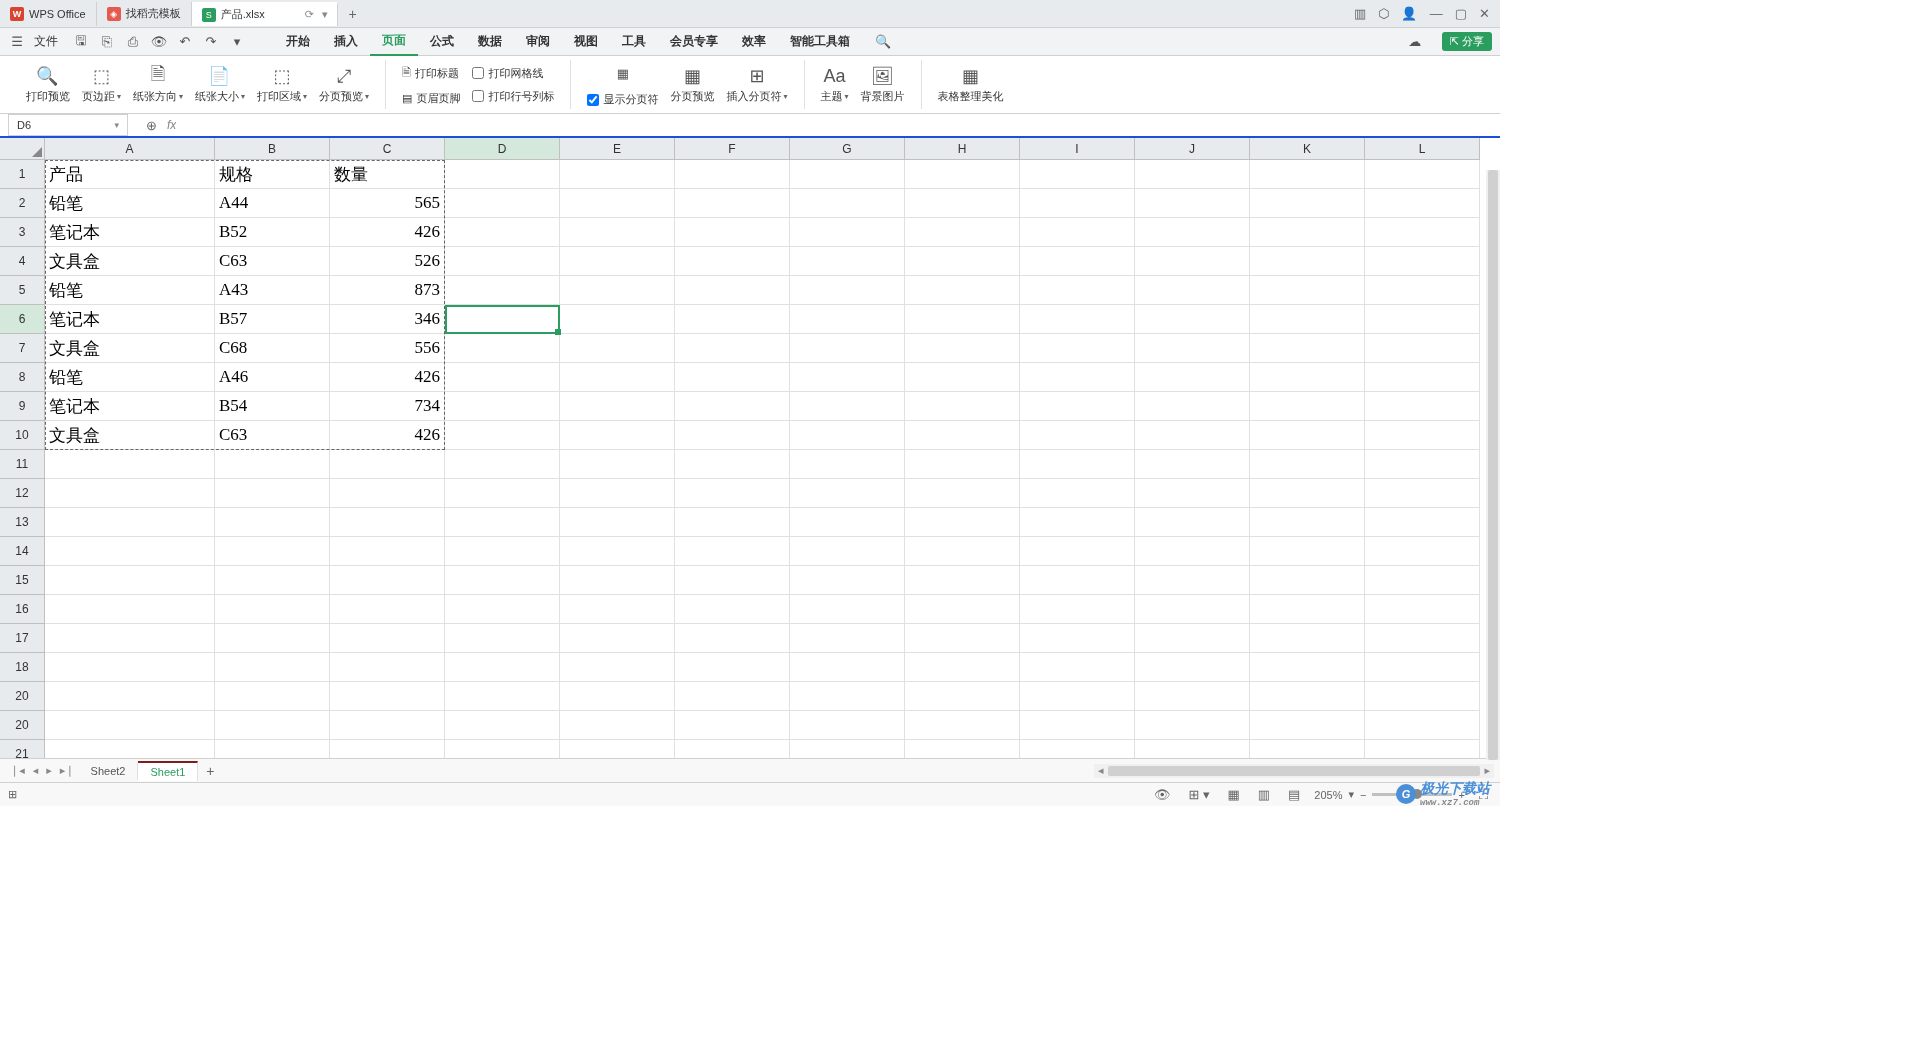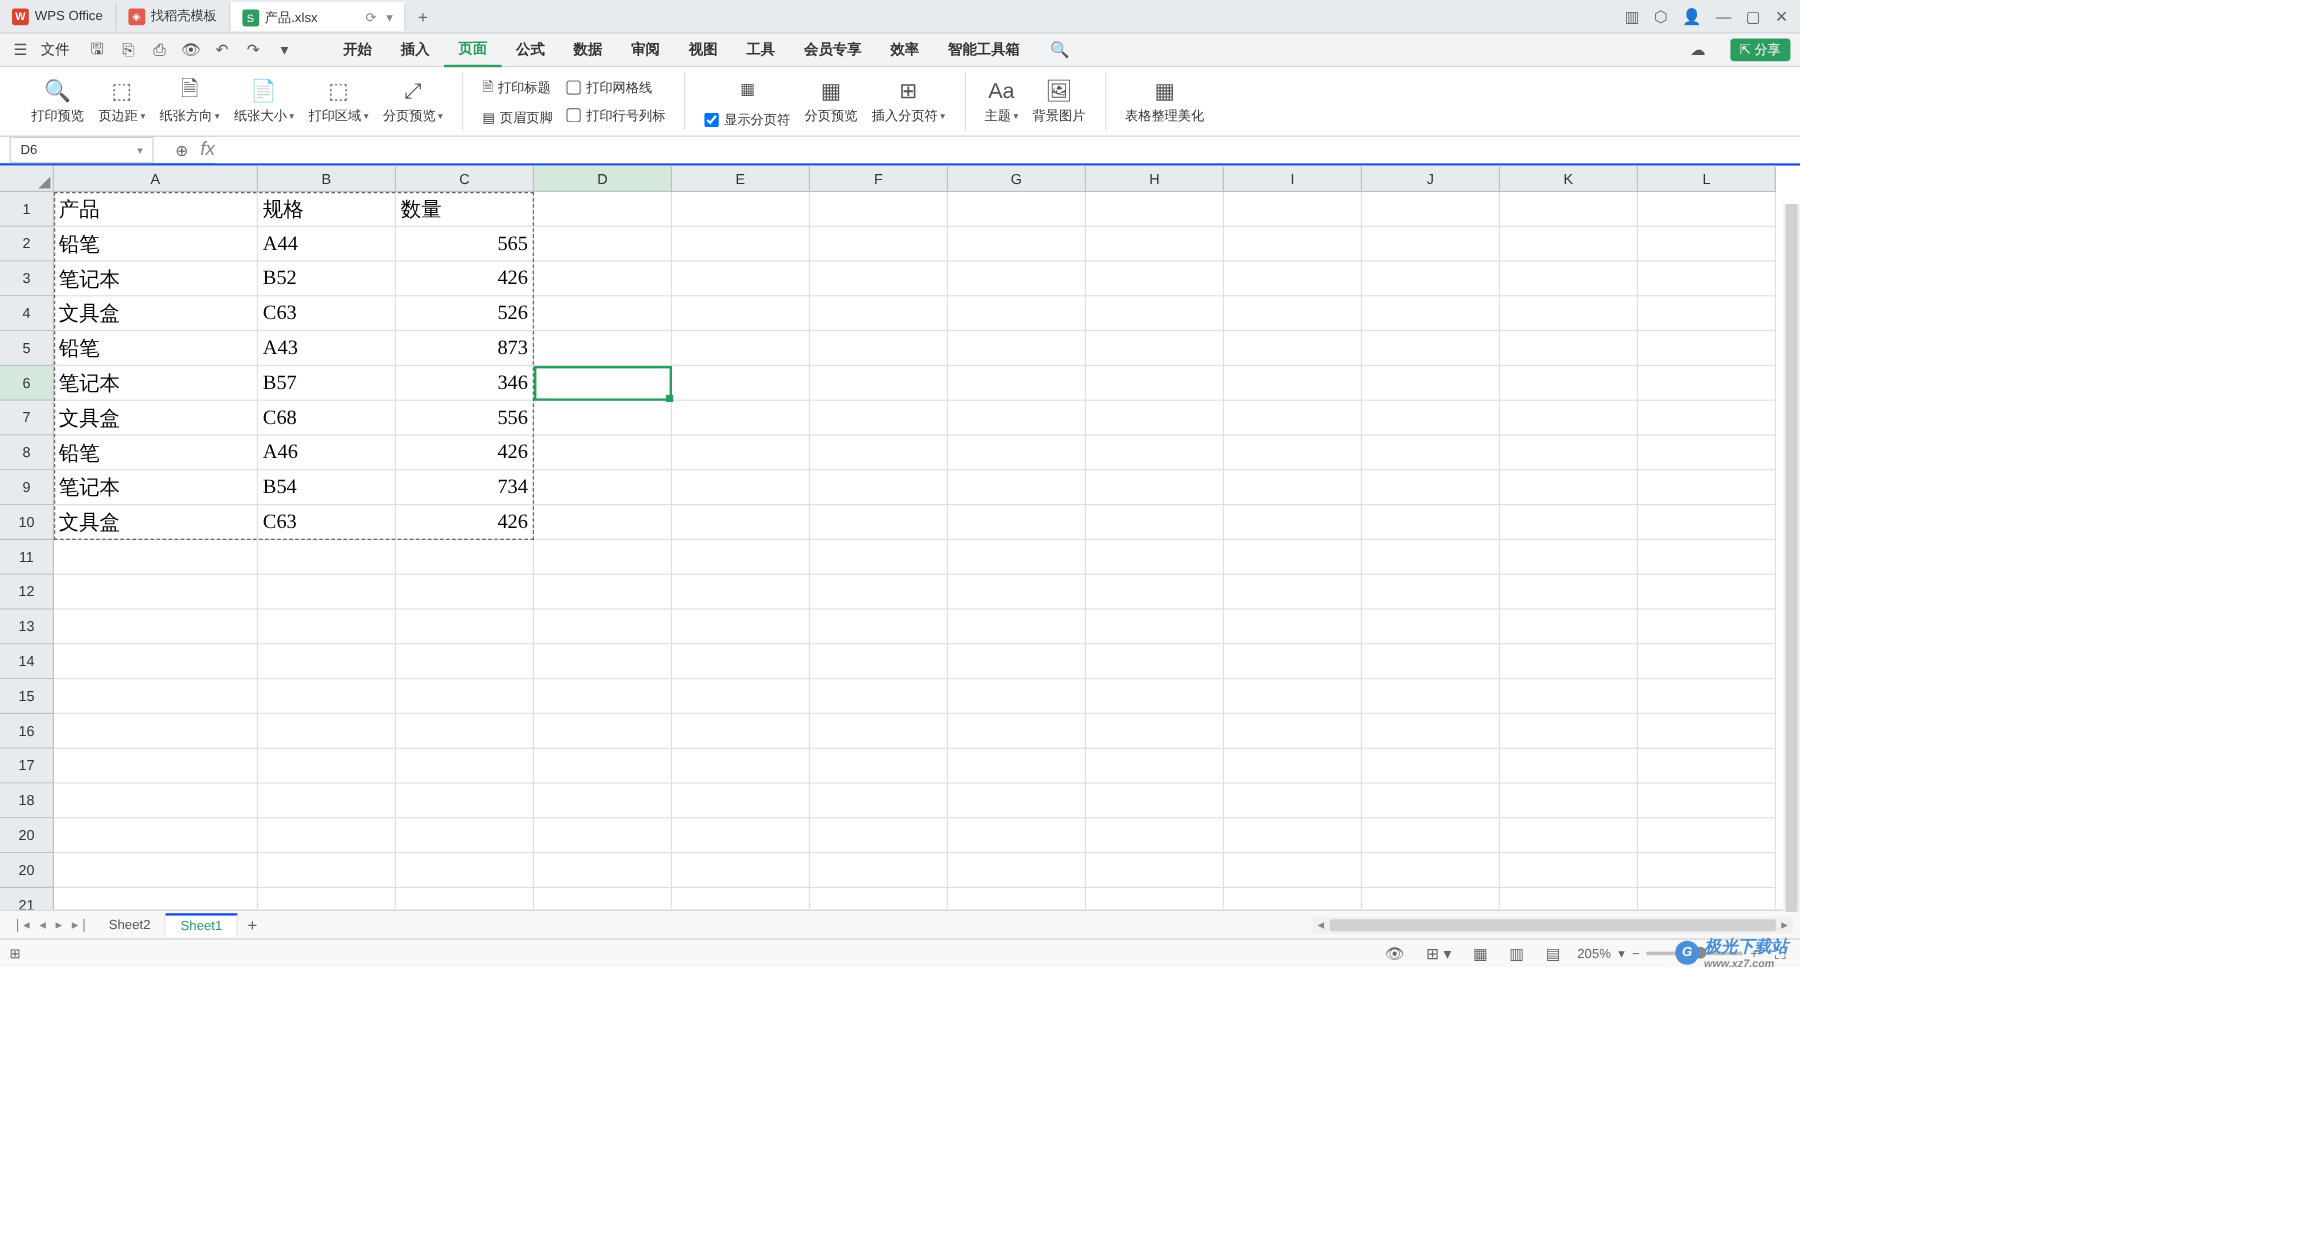--- a/index.html
+++ b/index.html
@@ -37,57 +37,57 @@
 .ribbon-check { display: flex; align-items: center; font-size: 11px; color: #333; padding: 2px 6px; gap: 4px; }
 .ribbon-check input { width: 12px; height: 12px; }
 .ribbon-col { display: flex; flex-direction: column; gap: 4px; justify-content: center; }
 .dropdown-arrow { font-size: 8px; color: #666; }
 
 
 .formula-row { height: 24px; display: flex; border-bottom: 2px solid #1d4ed8; align-items: center; }
 .namebox { width: 120px; height: 22px; border: 1px solid #d0d0d0; display: flex; align-items: center; padding: 0 8px; font-size: 11px; color: #333; margin-left: 8px; position: relative; }
 .namebox .arrow { margin-left: auto; font-size: 9px; color: #888; }
 .fx-icon { margin-left: 18px; color: #666; font-size: 13px; cursor: pointer; }
-.fx-label { margin-left: 10px; color: #888; font-size: 16px; font-style: italic; }
+.fx-label { margin-left: 10px; color: #888; font-size: 12px; font-style: italic; }
 .formula-input { flex: 1; height: 22px; border: none; padding: 0 6px; font-size: 11px; }
 
 
 .grid-container { position: relative; height: 620px; overflow: hidden; }
 .grid { display: grid; grid-template-columns: 45px 170px 115px 115px repeat(9, 115px); position: relative; }
 .corner { background: #e8ebee; border-right: 1px solid #c0c0c0; border-bottom: 1px solid #c0c0c0; height: 22px; position: relative; }
 .corner::after { content: ""; position: absolute; right: 2px; bottom: 2px; width: 0; height: 0; border-left: 10px solid transparent; border-bottom: 10px solid #888; }
 .col-header { background: #e8ebee; border-right: 1px solid #c0c0c0; border-bottom: 1px solid #c0c0c0; height: 22px; display: flex; align-items: center; justify-content: center; font-size: 12px; color: #333; }
 .col-header.active { background: #d4e8dc; }
 .row-header { background: #e8ebee; border-right: 1px solid #c0c0c0; border-bottom: 1px solid #c0c0c0; display: flex; align-items: center; justify-content: center; font-size: 12px; color: #333; height: 29px; }
 .row-header.active { background: #d4e8dc; }
 .cell { border-right: 1px solid #e0e0e0; border-bottom: 1px solid #e0e0e0; height: 29px; display: flex; align-items: center; padding: 0 4px; font-size: 17px; font-family: "SimSun", serif; color: #000; }
 .cell.right { justify-content: flex-end; }
 .selected-cell { border: 2px solid #2a9d5f !important; position: relative; z-index: 10; }
 .selected-cell::after { content: ""; position: absolute; right: -3px; bottom: -3px; width: 6px; height: 6px; background: #2a9d5f; }
 
 
 .sheetbar { height: 24px; border-top: 1px solid #d0d0d0; display: flex; align-items: center; padding: 0 6px; font-size: 11px; background: #f8f8f8; }
 .sheet-nav { color: #888; padding: 0 4px; cursor: pointer; }
 .sheet-tab { padding: 3px 12px; color: #555; cursor: pointer; border-right: 1px solid #e0e0e0; }
-.sheet-tab.active { background: #fff; color: #2a9d5f; border-top: 2px solid #1d4ed8; }
+.sheet-tab.active { background: #fff; color: #2a9d5f; border-top: 2px solid #7f1d1d; }
 .sheet-add { padding: 0 8px; color: #666; cursor: pointer; font-size: 14px; }
 .sheetbar-scroll { margin-left: auto; width: 400px; height: 14px; background: #f0f0f0; display: flex; align-items: center; }
 .scroll-thumb { width: 100%; height: 10px; background: #d0d0d0; border-radius: 2px; }
 
 
 .statusbar { height: 24px; border-top: 1px solid #d0d0d0; display: flex; align-items: center; padding: 0 8px; font-size: 11px; background: #f8f8f8; }
 .statusbar-left { color: #666; }
 .statusbar-right { margin-left: auto; display: flex; align-items: center; gap: 10px; color: #666; }
 .view-btn { padding: 2px 4px; cursor: pointer; font-size: 13px; }
 .zoom { display: flex; align-items: center; gap: 6px; }
 .zoom-slider { width: 80px; height: 3px; background: #c0c0c0; position: relative; }
 .zoom-thumb { position: absolute; left: 50%; top: -4px; width: 10px; height: 10px; background: #888; border-radius: 50%; }
 
 .watermark { position: absolute; right: 10px; bottom: 4px; font-size: 14px; color: #4a8fd8; font-weight: bold; font-style: italic; display:flex; align-items:center; gap:4px;}
-.watermark-sub { font-size: 9px; color: #888; }
+.watermark-sub { font-size: 9px; color: #888; font-family: Liberation Mono, monospace; }
 
 .vscroll { position: absolute; right: 0; top: 170px; width: 14px; height: 590px; background: #f0f0f0; }
 .vscroll-thumb { width: 10px; height: 100%; background: #d0d0d0; margin: 0 auto; border-radius: 2px; }
 </style>
 </head>
 <body>
 
 <div class="titlebar">
   <div class="tab">
     <span class="tab-icon wps">W</span>

